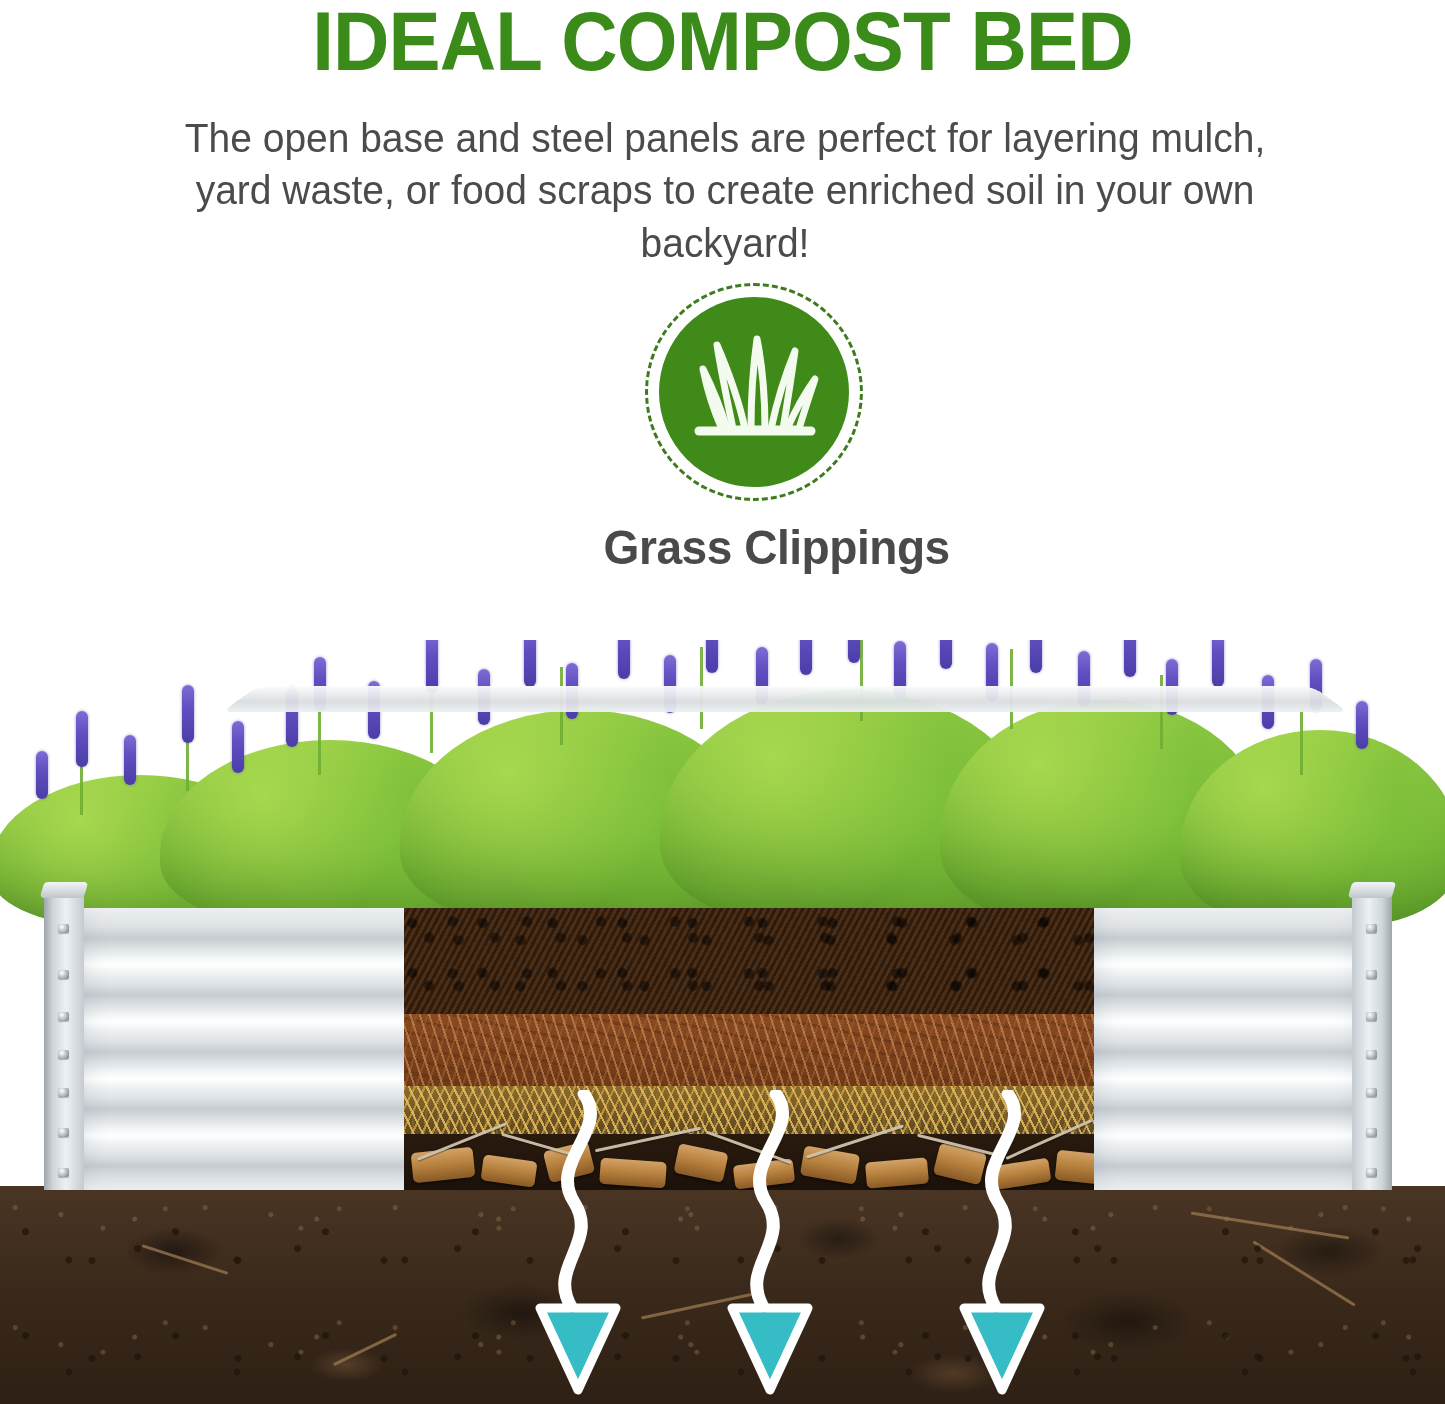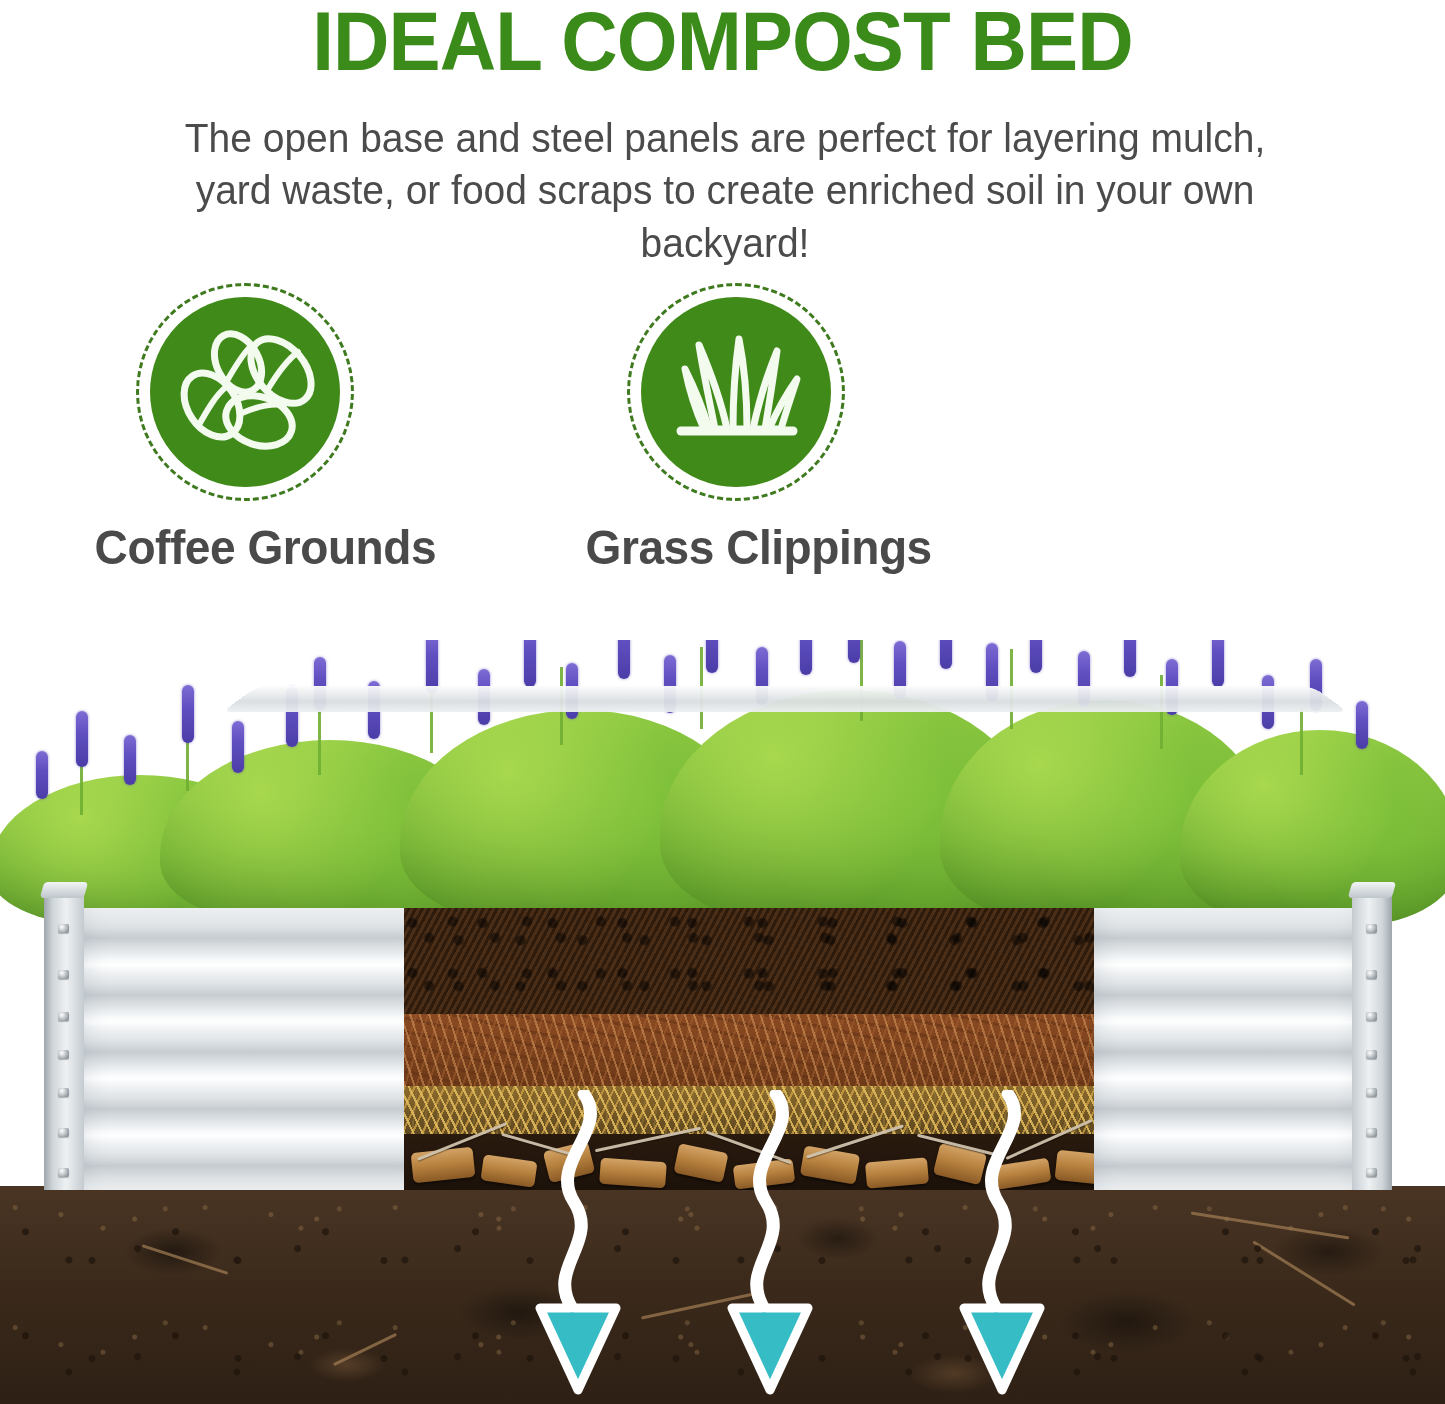--- a/index.html
+++ b/index.html
@@ -62,21 +62,21 @@
     height: 290px;
   }
 
   .badge {
     position: absolute;
     top: 0;
     width: 320px;
     text-align: center;
   }
   .badge.b1 { left: 85px; }
-  .badge.b2 { left: 576px; }
+  .badge.b2 { left: 594px; }
   .badge.b3 { left: 1040px; }
 
   .badge-circle {
     position: relative;
     width: 218px;
     height: 218px;
     margin: 0 auto;
   }
 
   .dash-ring {
@@ -347,41 +347,20 @@
 <body>
 
 <div id="page">
 
   <div class="headline">IDEAL COMPOST BED</div>
 
   <div class="subhead">The open base and steel panels are perfect for layering mulch, yard waste, or food scraps to create enriched soil in your own backyard!</div>
 
   <div class="badges">
 
-    <div class="badge b1">
-      <div class="badge-circle">
-        <div class="dash-ring"></div>
-        <div class="solid-circle"></div>
-        <div class="badge-icon">
-          <svg viewBox="0 0 190 190">
-            <g fill="none" stroke="#F3FAEE" stroke-width="7" stroke-linecap="round">
-              <ellipse cx="62" cy="108" rx="24" ry="35" transform="rotate(-34 62 108)"></ellipse>
-              <path d="M50 126 C 58 112, 66 98, 76 90" stroke-width="6"></path>
-              <ellipse cx="88" cy="66" rx="21" ry="31" transform="rotate(-28 88 66)"></ellipse>
-              <path d="M78 82 C 85 70, 92 58, 100 50" stroke-width="6"></path>
-              <ellipse cx="131" cy="74" rx="24" ry="37" transform="rotate(-40 131 74)"></ellipse>
-              <path d="M118 92 C 127 77, 137 63, 148 55" stroke-width="6"></path>
-              <ellipse cx="109" cy="124" rx="24" ry="34" transform="rotate(-72 109 124)"></ellipse>
-              <path d="M92 116 C 106 110, 122 106, 134 108" stroke-width="6"></path>
-            </g>
-          </svg>
-        </div>
-      </div>
-      <div class="badge-label">Coffee Grounds</div>
-    </div>
 
     <div class="badge b2">
       <div class="badge-circle">
         <div class="dash-ring"></div>
         <div class="solid-circle"></div>
         <div class="badge-icon">
           <svg viewBox="0 0 190 190">
             <g fill="none" stroke="#F3FAEE" stroke-width="7" stroke-linecap="round" stroke-linejoin="round">
               <path d="M63 132 C 54 112, 48 92, 44 72 C 54 92, 62 112, 68 132 Z"></path>
               <path d="M74 132 C 68 102, 62 74, 58 48 C 70 76, 80 104, 86 132 Z"></path>

